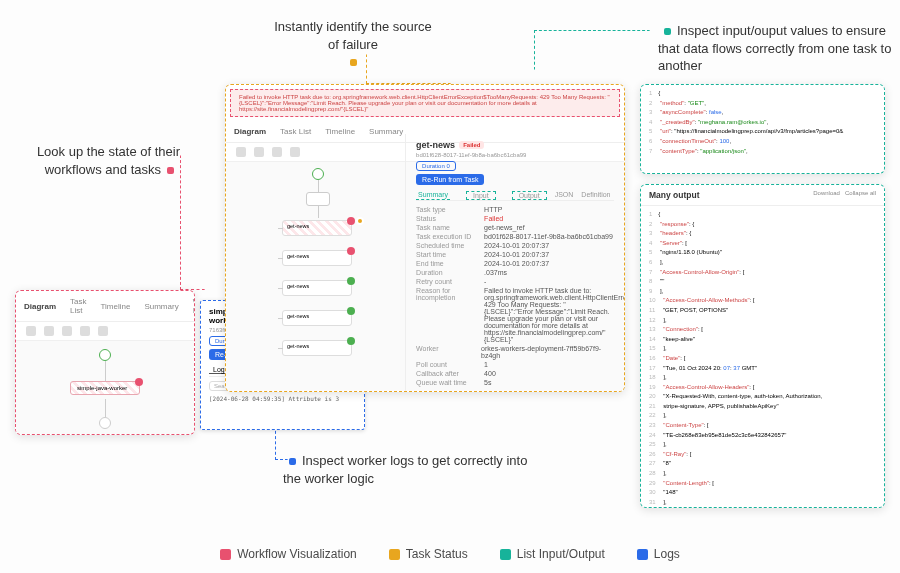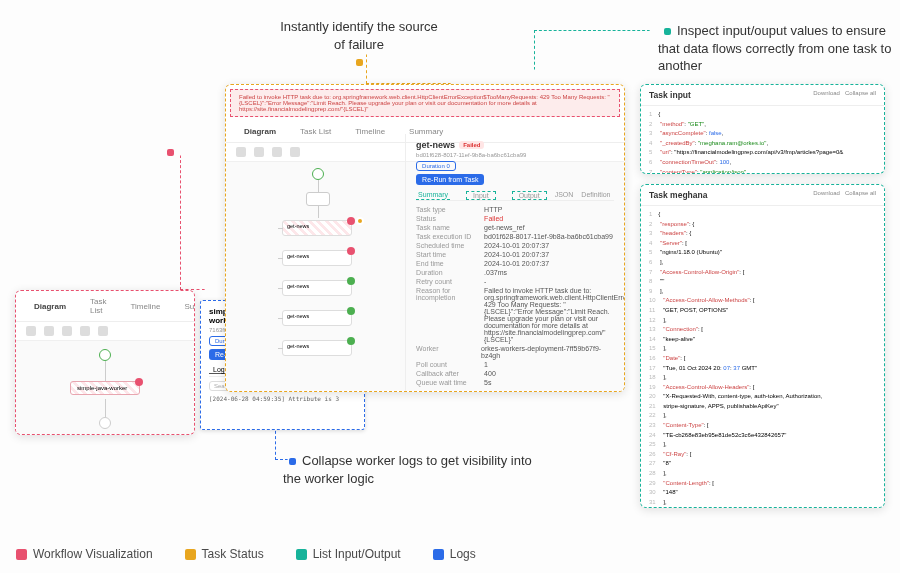--- a/index.html
+++ b/index.html
@@ -6,21 +6,21 @@
 body{width:900px;height:573px;background:#fdfdfd;position:relative}
 .callout{position:absolute;font-size:13px;line-height:1.35;color:#333}
 .callout.r{text-align:right}
 .dot{display:inline-block;width:7px;height:7px;border-radius:2px;margin:0 6px;vertical-align:middle}
 .pink{background:#e8516f}
 .amber{background:#e8a61f}
 .teal{background:#17b39a}
 .blue{background:#2b6be8}
 .connector{position:absolute;border:1.5px dashed;border-color:transparent}
 .panel{position:absolute;background:#fff;border-radius:6px;box-shadow:0 2px 10px rgba(0,0,0,.12);overflow:hidden}
-.tabs{display:flex;gap:24px;padding:6px 18px;font-size:8px;color:#888;border-bottom:1px solid #eee;align-items:center}
+.tabs{display:flex;gap:14px;padding:6px 8px;font-size:8px;color:#888;border-bottom:1px solid #eee;align-items:center}
 .tabs span.active{color:#444;font-weight:600}
 .iconrow{display:flex;gap:8px;padding:4px 10px;border-bottom:1px solid #f0f0f0}
 .iconrow .ic{width:10px;height:10px;background:#ddd;border-radius:2px}
 .wfcanvas{position:relative;background:#fafafa;height:calc(100% - 50px)}
 .flow-circ{position:absolute;width:12px;height:12px;border:1.5px solid #4caf50;border-radius:50%;background:#fff}
 .flow-node{position:absolute;background:#fff;border:1px solid #e8a6b0;border-radius:3px;padding:3px 6px;font-size:6px}
 .flow-node::after{content:'';position:absolute;right:-4px;top:-4px;width:8px;height:8px;background:#e8516f;border-radius:50%}
 .flow-line{position:absolute;width:1px;background:#ccc}
 .btn{display:inline-block;background:#2b6be8;color:#fff;font-size:7px;padding:2px 6px;border-radius:3px}
 .btn-out{display:inline-block;border:1px solid #2b6be8;color:#2b6be8;font-size:6px;padding:1px 5px;border-radius:3px}
@@ -32,39 +32,39 @@
 .side-task{position:absolute;right:0;top:22px;bottom:0;width:55%;border-left:1px solid #eee;padding:6px 10px;font-size:7px}
 .side-task h4{font-size:9px;color:#333;display:flex;align-items:center}
 .teal-dash{border:1.5px dashed #17b39a;padding:0 6px;font-size:7px;margin-left:8px}
 .codepanel h5{font-size:8.5px;padding:5px 8px;border-bottom:1px solid #eee;color:#333;display:flex;justify-content:space-between}
 .codepanel h5 .act{font-size:6px;color:#888;font-weight:400}
 .code-body{padding:4px 8px;font-family:monospace;font-size:6px;line-height:1.6}
 .ln{color:#bbb;margin-right:6px}
 .str{color:#1a8a1a}
 .key{color:#c44}
 .num{color:#2b6be8}
-.legend{position:absolute;bottom:12px;left:16px;right:0;display:flex;justify-content:flex-start;gap:32px;font-size:12px;color:#4a4a4a}
+.legend{position:absolute;bottom:12px;left:0;right:0;display:flex;justify-content:center;gap:32px;font-size:12px;color:#4a4a4a}
 .legend .item{display:flex;align-items:center;gap:6px}
 .legend .sq{width:11px;height:11px;border-radius:2px}
 .worker-panel{position:absolute;background:#fff;border-radius:3px;box-shadow:0 1px 4px rgba(0,0,0,.15);padding:6px 8px;font-size:7px}
 .worker-panel h5{font-size:8px;display:flex;align-items:center}
 .uid{font-size:6px;color:#999;margin-top:2px}
 .searchbox{border:1px solid #ddd;border-radius:3px;padding:1px 4px;margin:4px 0;font-size:6px;color:#aaa}
 .flow-multi{position:absolute;width:70px;background:#fff;border:1px solid #ddd;border-radius:3px;padding:2px 4px;font-size:5.5px;min-height:16px}
 .flow-multi::before{content:'';position:absolute;left:-5px;top:50%;width:5px;height:1px;background:#ccc}
 .flow-multi.err::after{content:'';position:absolute;right:-4px;top:-4px;width:8px;height:8px;background:#e8516f;border-radius:50%}
 .flow-multi.ok::after{content:'';position:absolute;right:-4px;top:-4px;width:8px;height:8px;background:#4caf50;border-radius:50%}
 </style>
 </head>
 <body>
 
-<div class="callout r" style="top:143px;left:30px;width:150px"><span class="dot pink"></span></div>
-<div class="callout" style="top:18px;left:274px;text-align:center;width:170px"><span>Instantly identify the source of failure</span><br><span class="dot amber"></span></div>
+<div class="callout r" style="top:143px;left:30px;width:150px"><span>Look up the state of their workflows and tasks</span><span class="dot pink"></span></div>
+<div class="callout" style="top:18px;left:268px;text-align:center;width:170px"><span>Instantly identify the source of failure</span><br><span class="dot amber"></span></div>
 <div class="callout" style="top:22px;left:658px;width:235px"><span class="dot teal"></span><span>Inspect input/ouput values to ensure that data flows correctly from one task to another</span></div>
-<div class="callout" style="top:452px;left:283px;width:260px"><span class="dot blue"></span><span>Collapse worker logs to get visibility into the worker logic</span></div>
+<div class="callout" style="top:452px;left:283px;width:260px"><span class="dot blue"></span><span>Inspect worker logs to get correctly into the worker logic</span></div>
 
 <div class="connector" style="top:155px;left:180px;width:25px;height:135px;border-left-color:#e8516f;border-bottom-color:#e8516f"></div>
 <div class="connector" style="top:54px;left:366px;width:85px;height:30px;border-left-color:#e8a61f;border-bottom-color:#e8a61f"></div>
 <div class="connector" style="top:30px;left:534px;width:116px;height:40px;border-top-color:#17b39a;border-left-color:#17b39a"></div>
 <div class="connector" style="top:410px;left:275px;width:13px;height:50px;border-left-color:#2b6be8;border-bottom-color:#2b6be8"></div>
 
 <div class="panel" style="top:290px;left:15px;width:180px;height:145px;border:1px dashed #e8516f">
   <div class="tabs">
     <span class="active">Diagram</span>
     <span>Task List</span>
@@ -202,38 +202,34 @@
         </div>
       <div class="kv">
           <span class="k">Queue wait time</span>
           <span class="v">5s</span>
         </div>
     </div>
   </div>
 </div>
 
 <div class="panel codepanel" style="top:84px;left:640px;width:245px;height:90px;border:1px dashed #17b39a">
-  <h5>
-      <span>Task input</span>
-      <span class="act"><span>Download</span> &nbsp; <span>Collapse all</span></span>
-    </h5>
   <div class="code-body" id="input-code">
       <div><span class="ln">1</span>{</div>
       <div><span class="ln">2</span>  <span class="key">"method"</span>: <span class="str">"GET"</span>,</div>
       <div><span class="ln">3</span>  <span class="key">"asyncComplete"</span>: <span class="num">false</span>,</div>
       <div><span class="ln">4</span>  <span class="key">"_createdBy"</span>: <span class="str">"meghana.ram@orkes.io"</span>,</div>
       <div><span class="ln">5</span>  <span class="key">"uri"</span>: "https://financialmodelingprep.com/api/v3/fmp/articles?page=0&amp;</div>
       <div><span class="ln">6</span>  <span class="key">"connectionTimeOut"</span>: <span class="num">100</span>,</div>
       <div><span class="ln">7</span>  <span class="key">"contentType"</span>: <span class="str">"application/json"</span>,</div>
     </div>
 </div>
 
 <div class="panel codepanel" style="top:184px;left:640px;width:245px;height:324px;border:1px dashed #17b39a">
   <h5>
-      <span>Task meghana</span>
+      <span>Many output</span>
       <span class="act"><span>Download</span> &nbsp; <span>Collapse all</span></span>
     </h5>
   <div class="code-body" id="output-code">
       <div><span class="ln">1</span>{</div>
       <div><span class="ln">2</span>  <span class="key">"response"</span>: {</div>
       <div><span class="ln">3</span>    <span class="key">"headers"</span>: {</div>
       <div><span class="ln">4</span>      <span class="key">"Server"</span>: [</div>
       <div><span class="ln">5</span>        "nginx/1.18.0 (Ubuntu)"</div>
       <div><span class="ln">6</span>      ],</div>
       <div><span class="ln">7</span>      <span class="key">"Access-Control-Allow-Origin"</span>: [</div>

